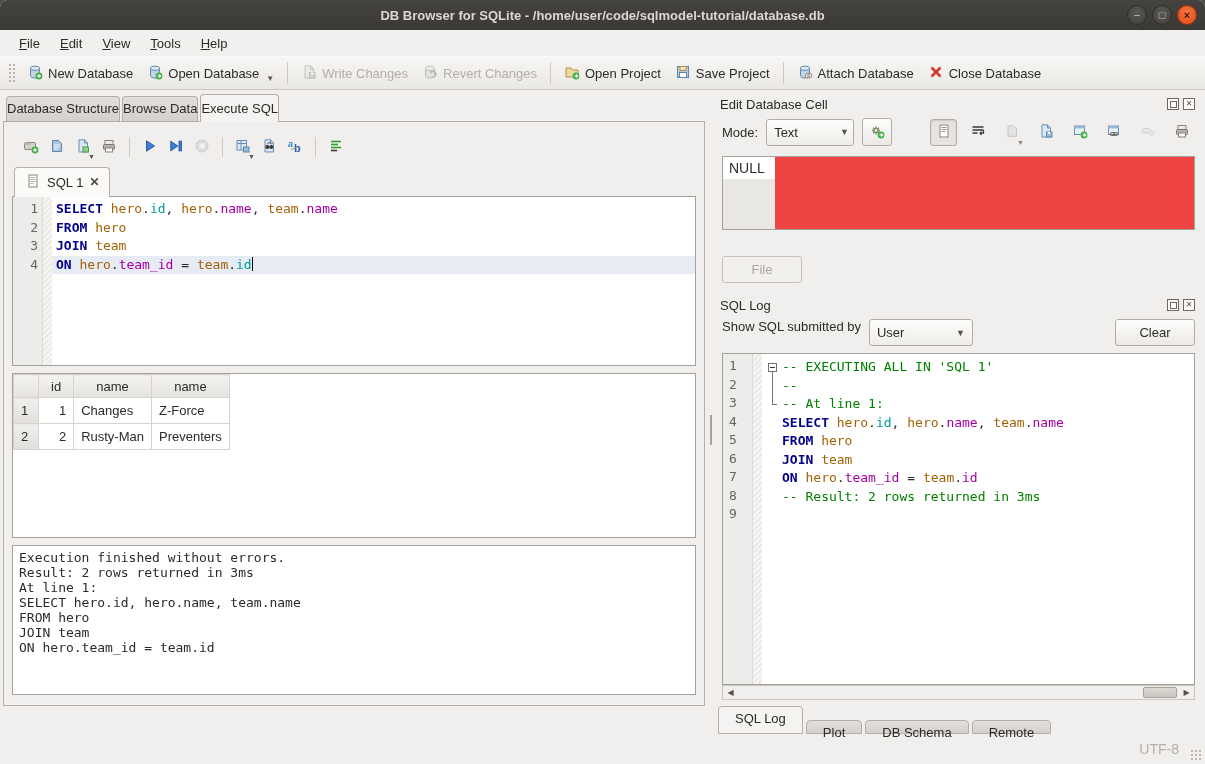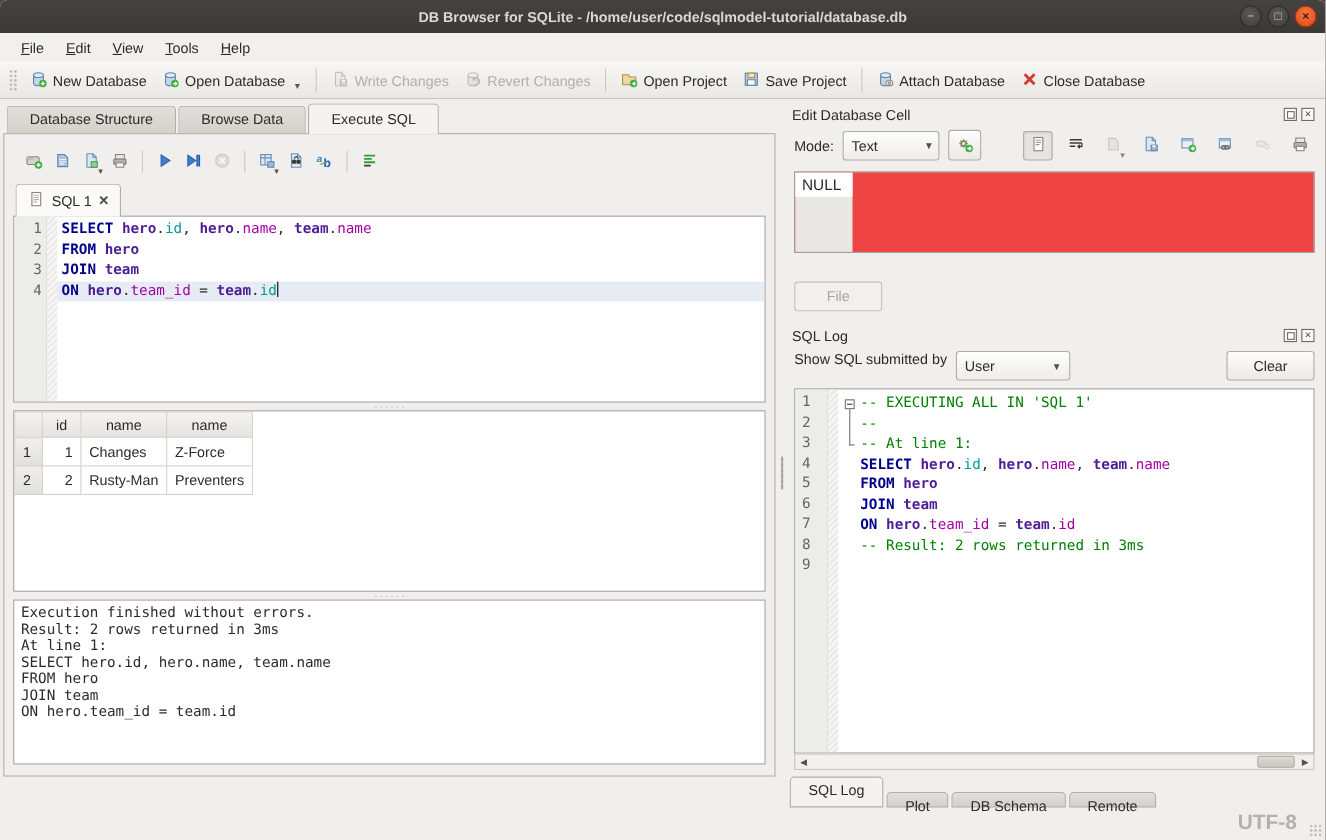--- a/index.html
+++ b/index.html
@@ -31,21 +31,21 @@
 
   
   .main { flex:1; display:flex; min-height:0; }
   .left-pane { width:708px; flex:none; display:flex; flex-direction:column; padding-top:3px; }
   .v-split { width:6px; flex:none; position:relative; }
   .v-split .dots { position:absolute; top:325px; left:2px; width:2px; height:30px; background-image:radial-gradient(#a7a39c 1px, transparent 1.2px); background-size:2px 5px; }
   .right-pane { flex:1; display:flex; flex-direction:column; padding:2px 8px 0 2px; min-width:0; }
 
   
   .tabbar { display:flex; align-items:flex-end; padding-left:6px; height:28px; flex:none; position:relative; z-index:2; }
-  .tab { padding:4px 20px 5px; background:linear-gradient(#e2dfdb,#d4d1cc); border:1px solid #b3afa8; border-bottom:none; border-radius:4px 4px 0 0; margin-right:2px; height:25px; }
+  .tab { padding:4px 0 5px; background:linear-gradient(#e2dfdb,#d4d1cc); border:1px solid #b3afa8; border-bottom:none; border-radius:4px 4px 0 0; margin-right:2px; height:25px; }
   .tab.active { background:#f4f3f1; height:28px; padding-top:6px; margin-bottom:-1px; }
 
   
   .tab-frame { flex:1; border:1px solid #b3afa8; margin:0 3px 28px 3px; background:#f0efed; display:flex; flex-direction:column; padding:6px 8px 10px; min-height:0; }
   .sql-toolbar { display:flex; align-items:center; height:38px; flex:none; padding-left:6px; }
   .sicon { width:26px; height:26px; display:flex; align-items:center; justify-content:center; border-radius:3px; position:relative; }
   .sicon.disabled svg { opacity:.45; filter:grayscale(1); }
   .sicon .dd { position:absolute; bottom:0px; right:1px; font-size:7px; color:#55524d; }
   .ssep { width:1px; height:20px; background:#cdc9c3; margin:0 7px; }
 
@@ -56,21 +56,21 @@
   
   .codebox { border:1px solid #a5a19a; background:#fff; display:flex; overflow:hidden; }
   .gutter { background:#ececeb; color:#66655f; text-align:right; padding:3px 4px 0 2px; font-family:"DejaVu Sans Mono", monospace; font-size:13px; flex:none; border-right:1px solid #dddbd7; }
   .hatch { width:9px; flex:none; background:repeating-linear-gradient(135deg,#eceae7 0 2px,#f7f6f4 2px 4px); }
   .codecol { flex:1; padding-top:3px; font-family:"DejaVu Sans Mono", monospace; font-size:13px; min-width:0; }
   .cline { height:18.5px; line-height:18.5px; white-space:pre; padding-left:4px; }
   .cline.current { background:#e6ebf4; }
   .gln { height:18.5px; line-height:18.5px; }
   .cursor { display:inline-block; width:1px; height:14px; background:#000; vertical-align:-2px; }
   .tok-kw { color:#00008b; font-weight:bold; }
-  .tok-tbl { color:#4c1d95; font-weight:bold; }
+  .tok-tbl { color:#a16207; font-weight:normal; }
   .tok-f1 { color:#009a9a; }
   .tok-f2 { color:#a400a4; }
   .tok-cm { color:#008000; }
 
   #editor-box { height:170px; flex:none; }
   .h-splitter { height:7px; flex:none; display:flex; align-items:center; justify-content:center; }
   .h-splitter .dots { width:30px; height:2px; background-image:radial-gradient(#a7a39c 1px, transparent 1.2px); background-size:5px 2px; }
 
   
   #results-box { flex:1; min-height:0; border:1px solid #a5a19a; background:#fff; overflow:hidden; }
@@ -123,21 +123,21 @@
   .hscroll { height:15px; flex:none; margin:0 2px 0 6px; border:1px solid #c9c5bf; background:#f1f0ee; display:flex; align-items:center; position:relative; }
   .hs-arrow { width:15px; height:13px; display:flex; align-items:center; justify-content:center; font-size:8px; color:#55524d; }
   .hs-thumb { position:absolute; right:17px; width:34px; height:11px; background:linear-gradient(#dedbd6,#c8c4be); border:1px solid #a5a19a; border-radius:2px; }
 
   .bottom-tabs { display:flex; align-items:flex-end; height:34px; flex:none; padding:6px 0 0 2px; }
   .btab { padding:4px 16px 5px; background:linear-gradient(#e2dfdb,#d4d1cc); border:1px solid #b3afa8; border-radius:4px 4px 0 0; margin-right:3px; height:14px; }
   .btab.active { background:#f4f3f1; height:28px; }
 
   
   .statusbar { height:30px; flex:none; display:flex; align-items:center; justify-content:flex-end; padding-right:26px; position:relative; }
-  .enc { color:#b5b1aa; font-size:19px;font-weight:bold; }
+  .enc { color:#b5b1aa; font-size:14px; }
   .grip { position:absolute; right:3px; bottom:3px; width:12px; height:12px; background-image:radial-gradient(#bcb8b1 1px, transparent 1.2px); background-size:4px 4px; }
 </style>
 </head>
 <body>
 
 <div class="window">
 
   <div class="titlebar">
     <div class="title-text">DB Browser for SQLite - /home/user/code/sqlmodel-tutorial/database.db</div>
     <div class="win-btns">

